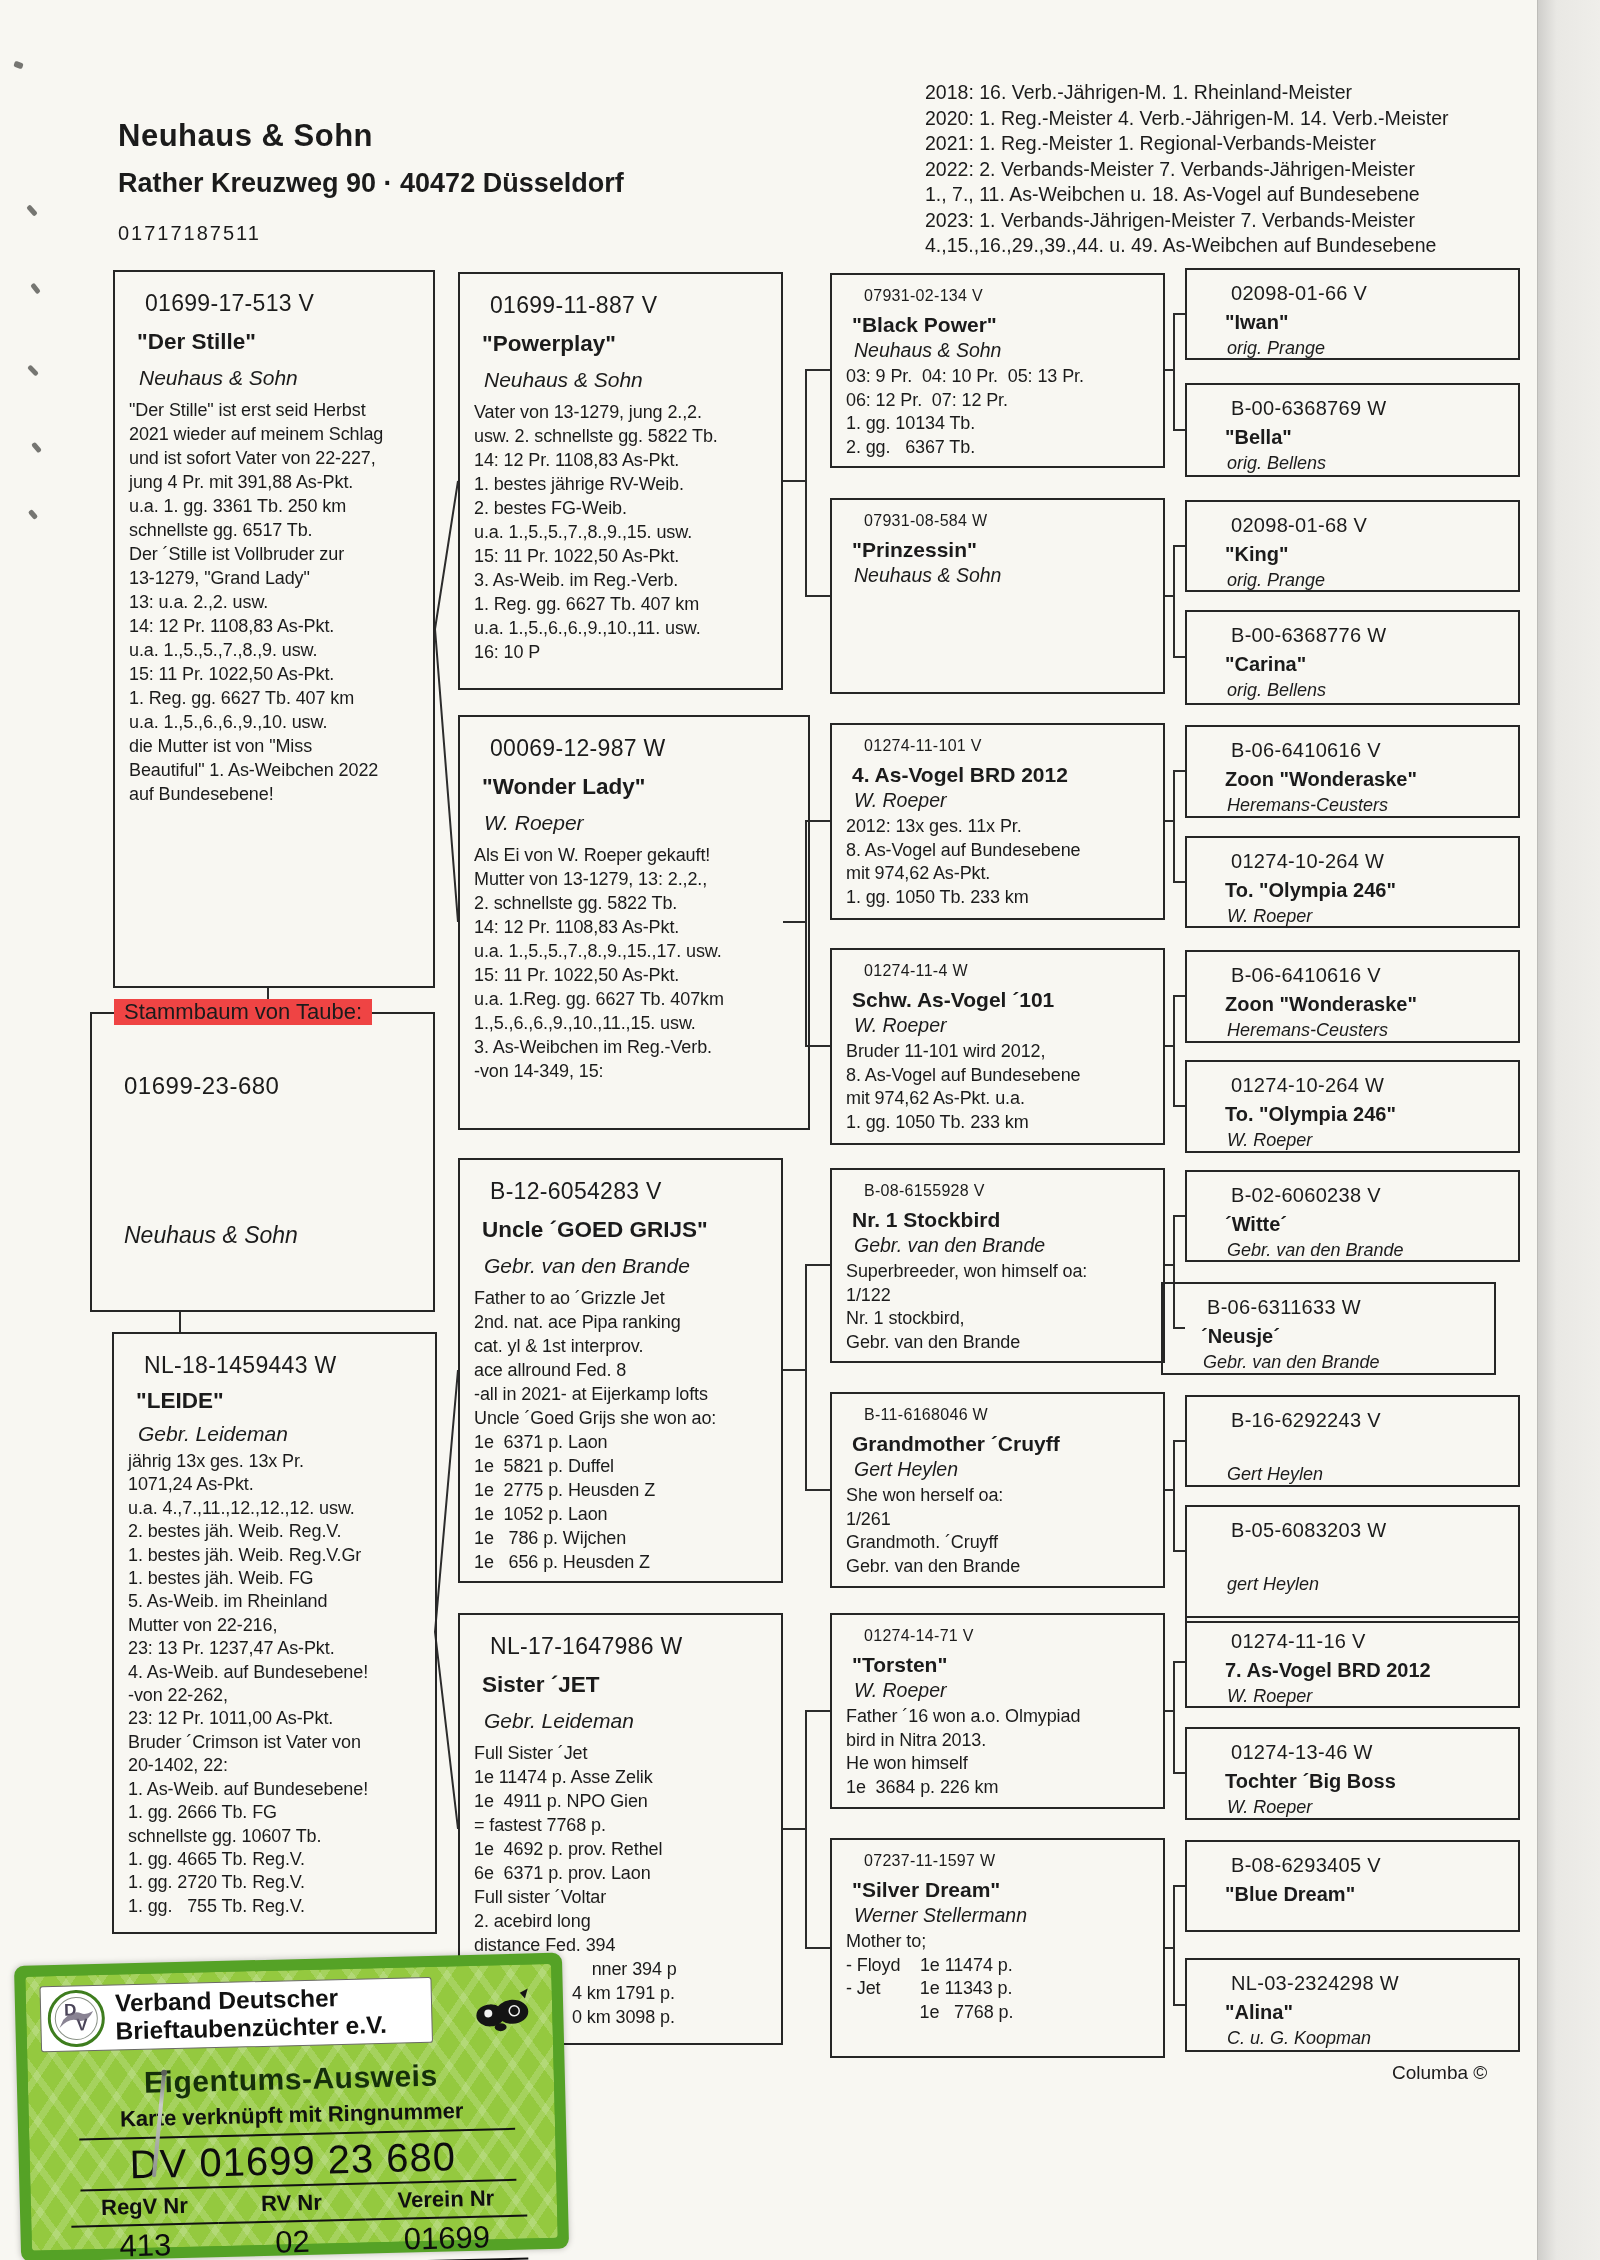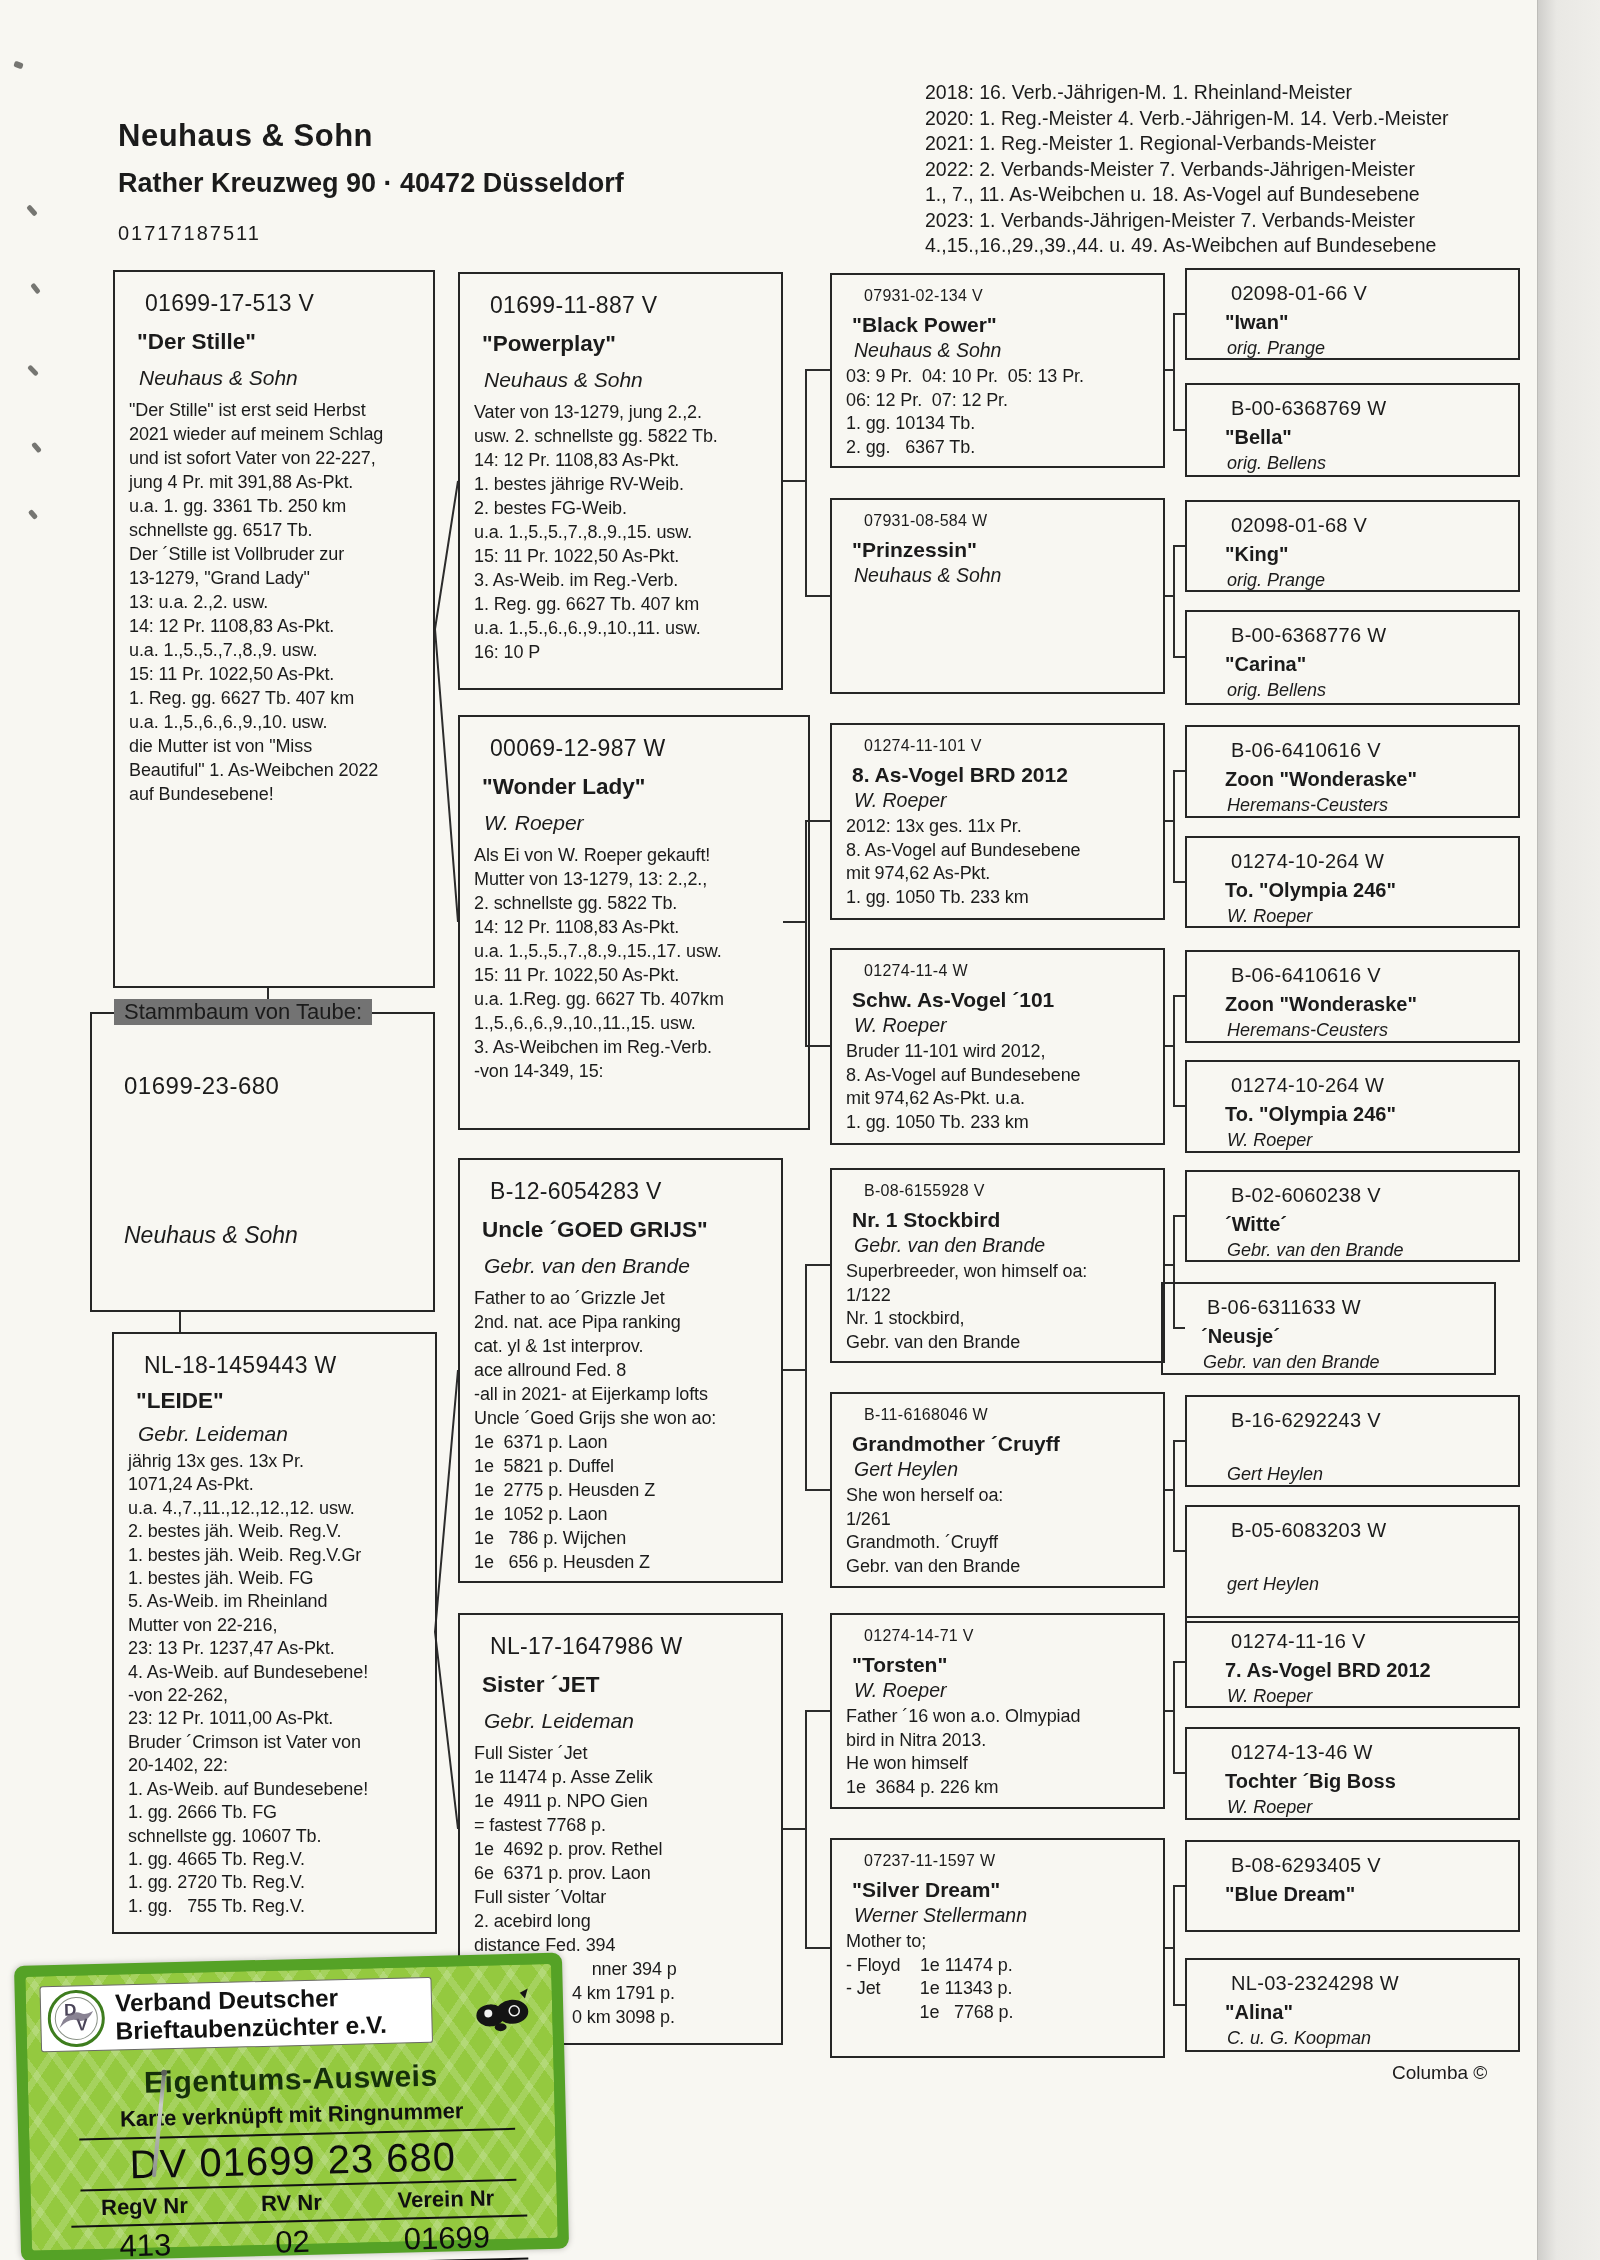--- a/index.html
+++ b/index.html
@@ -34,21 +34,21 @@
   .g4{padding:8px 8px 4px 14px;}
   .g4 .ring{font-size:20px;margin:4px 0 6px 30px;}
   .g4 .pname{font-size:20px;margin:0 0 4px 24px;min-height:22px;}
   .g4 .breeder{font-size:18px;margin:0 0 0 26px;min-height:18px;}
 
   .leide .pbody{line-height:23.4px;}
   .leide .ring{margin-bottom:9px}.leide .pname{margin-bottom:8px}.leide .breeder{margin-bottom:4px}
 
   
   .subject-box{position:absolute;left:90px;top:1012px;width:345px;height:300px;border:2px solid #262626;box-sizing:border-box;}
-  .subject-label{position:absolute;top:-15px;left:22px;background:#737373;padding:0 10px;font-size:22px;}
+  .subject-label{position:absolute;top:-15px;left:22px;background:#ef4444;padding:0 10px;font-size:22px;}
   .subject-ring{position:absolute;left:32px;top:58px;font-size:24px;letter-spacing:.5px;}
   .subject-breeder{position:absolute;left:32px;top:208px;font-size:23px;font-style:italic;}
 
   svg.connectors{position:absolute;left:0;top:0;pointer-events:none;}
 
   .credit{position:absolute;left:1392px;top:2062px;font-size:19px;}
 
   
   .sticker{
     position:absolute;left:14px;top:1966px;width:548px;height:296px;
@@ -261,21 +261,21 @@
 1. gg. 10134 Tb.
 2. gg.   6367 Tb.</div>
   </div>
   <div class="pbox g3" style="left:830px;top:498px;width:335px;height:196px">
     <div class="ring">07931-08-584 W</div>
     <div class="pname">"Prinzessin"</div>
     <div class="breeder">Neuhaus &amp; Sohn</div>
   </div>
   <div class="pbox g3" style="left:830px;top:723px;width:335px;height:197px">
     <div class="ring">01274-11-101 V</div>
-    <div class="pname">8. As-Vogel BRD 2012</div>
+    <div class="pname">4. As-Vogel BRD 2012</div>
     <div class="breeder">W. Roeper</div>
     <div class="pbody">2012: 13x ges. 11x Pr.
 8. As-Vogel auf Bundesebene
 mit 974,62 As-Pkt.
 1. gg. 1050 Tb. 233 km</div>
   </div>
   <div class="pbox g3" style="left:830px;top:948px;width:335px;height:197px">
     <div class="ring">01274-11-4 W</div>
     <div class="pname">Schw. As-Vogel ´101</div>
     <div class="breeder">W. Roeper</div>

